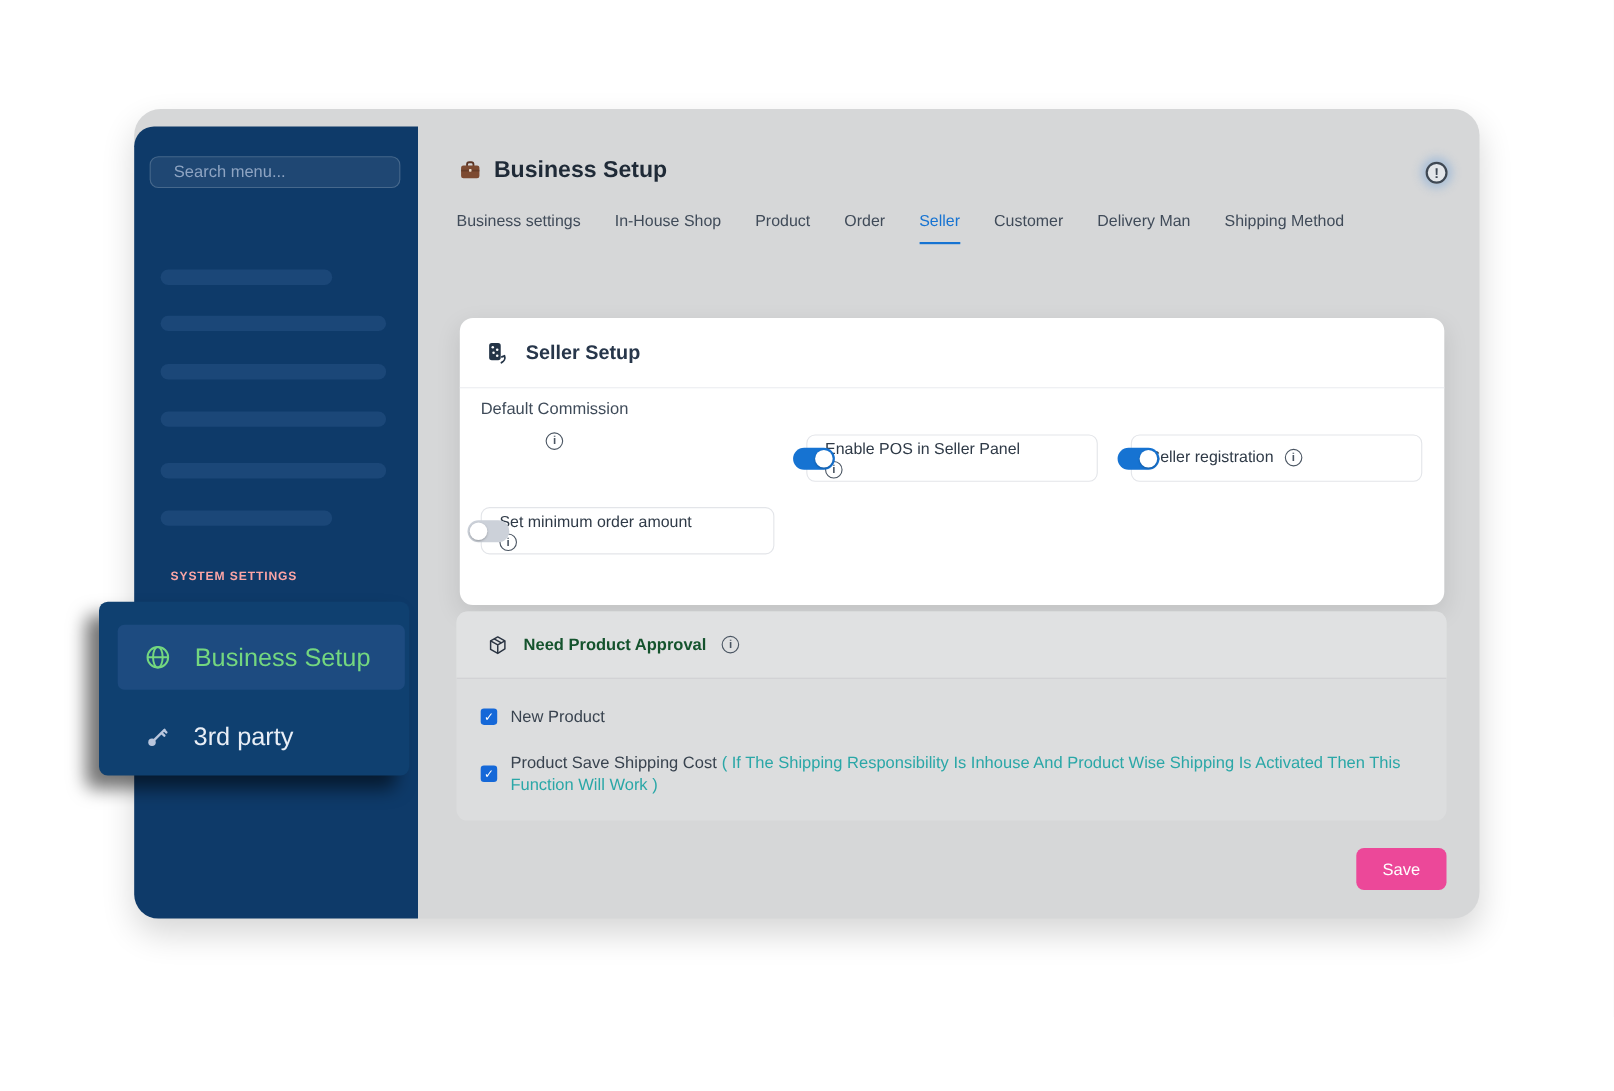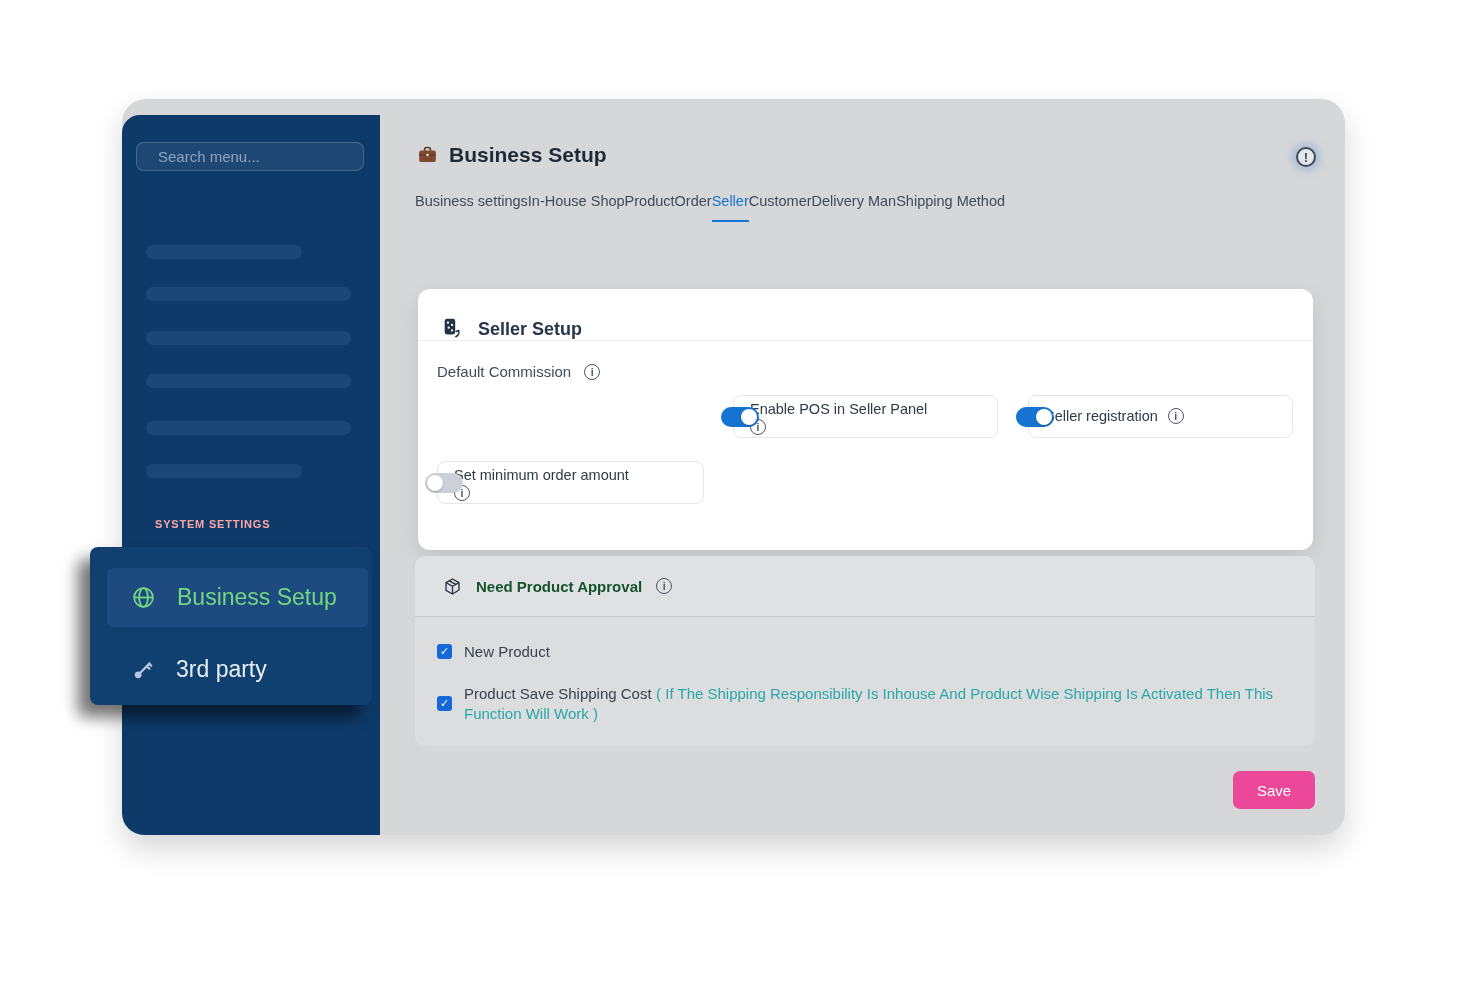--- a/index.html
+++ b/index.html
@@ -39,32 +39,32 @@
 
   
   .page-title-row { position:absolute; left:295px; top:44px; display:flex; align-items:center; gap:11px; }
   .page-title { font-size:21px; font-weight:bold; color:#1f2a37; }
   .alert-btn { position:absolute; left:1174px; top:48px; width:20px; height:20px; border-radius:50%;
                border:2px solid #3e4854; color:#3e4854; font-weight:bold; font-size:13px;
                display:flex; align-items:center; justify-content:center; cursor:pointer;
                box-shadow:0 0 9px 4px rgba(110,160,215,0.45); background:rgba(235,240,246,0.6); }
 
   
-  .tabs { position:absolute; left:293px; top:94px; display:flex; font-size:14.5px; color:#404b59; }
+  .tabs { position:absolute; left:293px; top:94px; display:flex; gap:31px; font-size:14.5px; color:#404b59; }
   .tab { padding-bottom:11px; cursor:pointer; border-bottom:2.5px solid transparent; }
   .tab.active { color:#1673d2; font-weight:normal; border-bottom-color:#1673d2; }
 
   
   .seller-card { position:absolute; left:296px; top:190px; width:895px; height:261px;
                  background:#ffffff; border-radius:12px; box-shadow:0 8px 22px rgba(0,0,0,0.10); }
-  .card-header { height:52px; border-bottom:1px solid #ebedf0; display:flex; align-items:flex-end;
+  .card-header { height:64px; border-bottom:1px solid #ebedf0; display:flex; align-items:center;
                  gap:15px; padding-left:23px; }
   .card-title { font-size:18px; font-weight:bold; color:#27364a; }
   .commission-row { position:absolute; left:19px; top:74px; display:flex; align-items:center; gap:13px;
-                    font-size:15px; color:#3f4b59; }
+                    font-size:15px; color:#3f4b59;flex-direction:column; }
   .commission-input { position:absolute; left:19px; top:107px; width:266px; height:42px;
                       border:1px solid #dcdfe4; border-radius:6px; font-size:15px; color:#333;
                       padding:0 14px; font-family:"Liberation Sans",sans-serif; outline:none; }
   .opt-box { position:absolute; background:#fff; border:1px solid #e3e5e9; border-radius:8px;
              width:265px; height:43px; }
   .pos-box { left:315px; top:106px; } .reg-box { left:610px; top:106px; }
   .min-box { left:19px; top:172px; width:267px; }
   .opt-label { position:absolute; left:16px; top:5px; font-size:14.5px; color:#2f3a47; white-space:nowrap; }
   .opt-info { position:absolute; left:16px; top:23px; }
   .reg-box .opt-label { top:12px; display:flex; align-items:center; gap:10px; }

